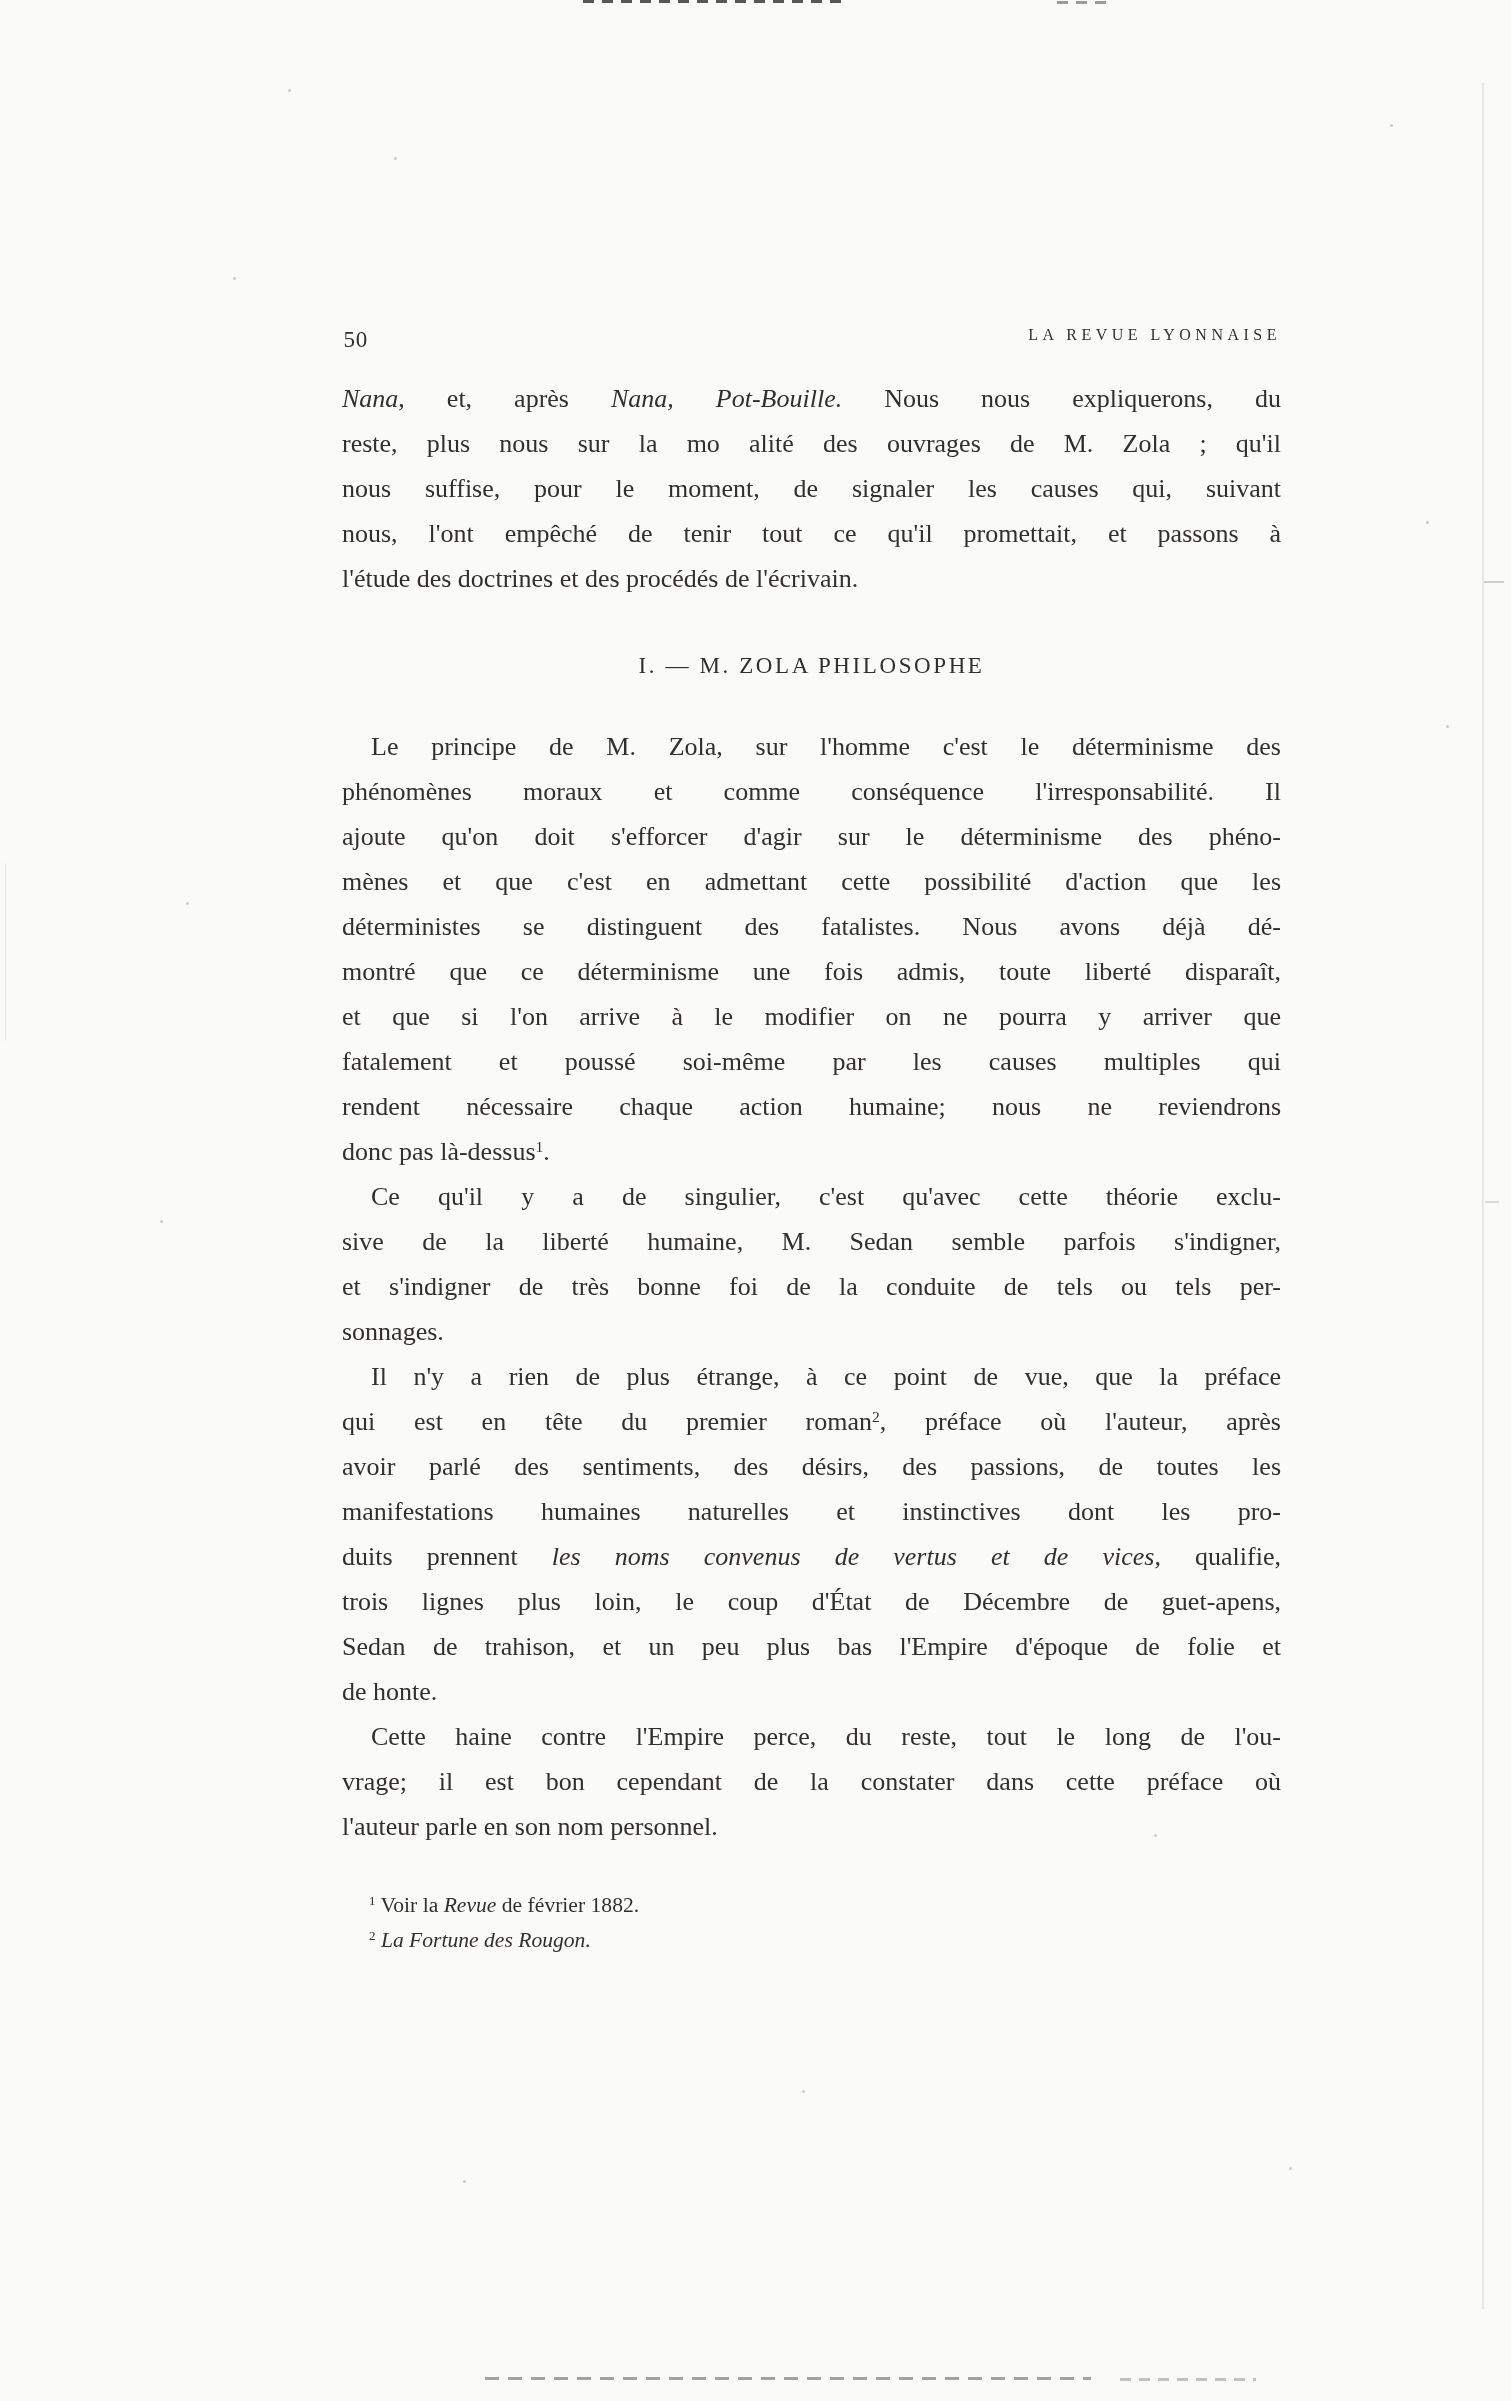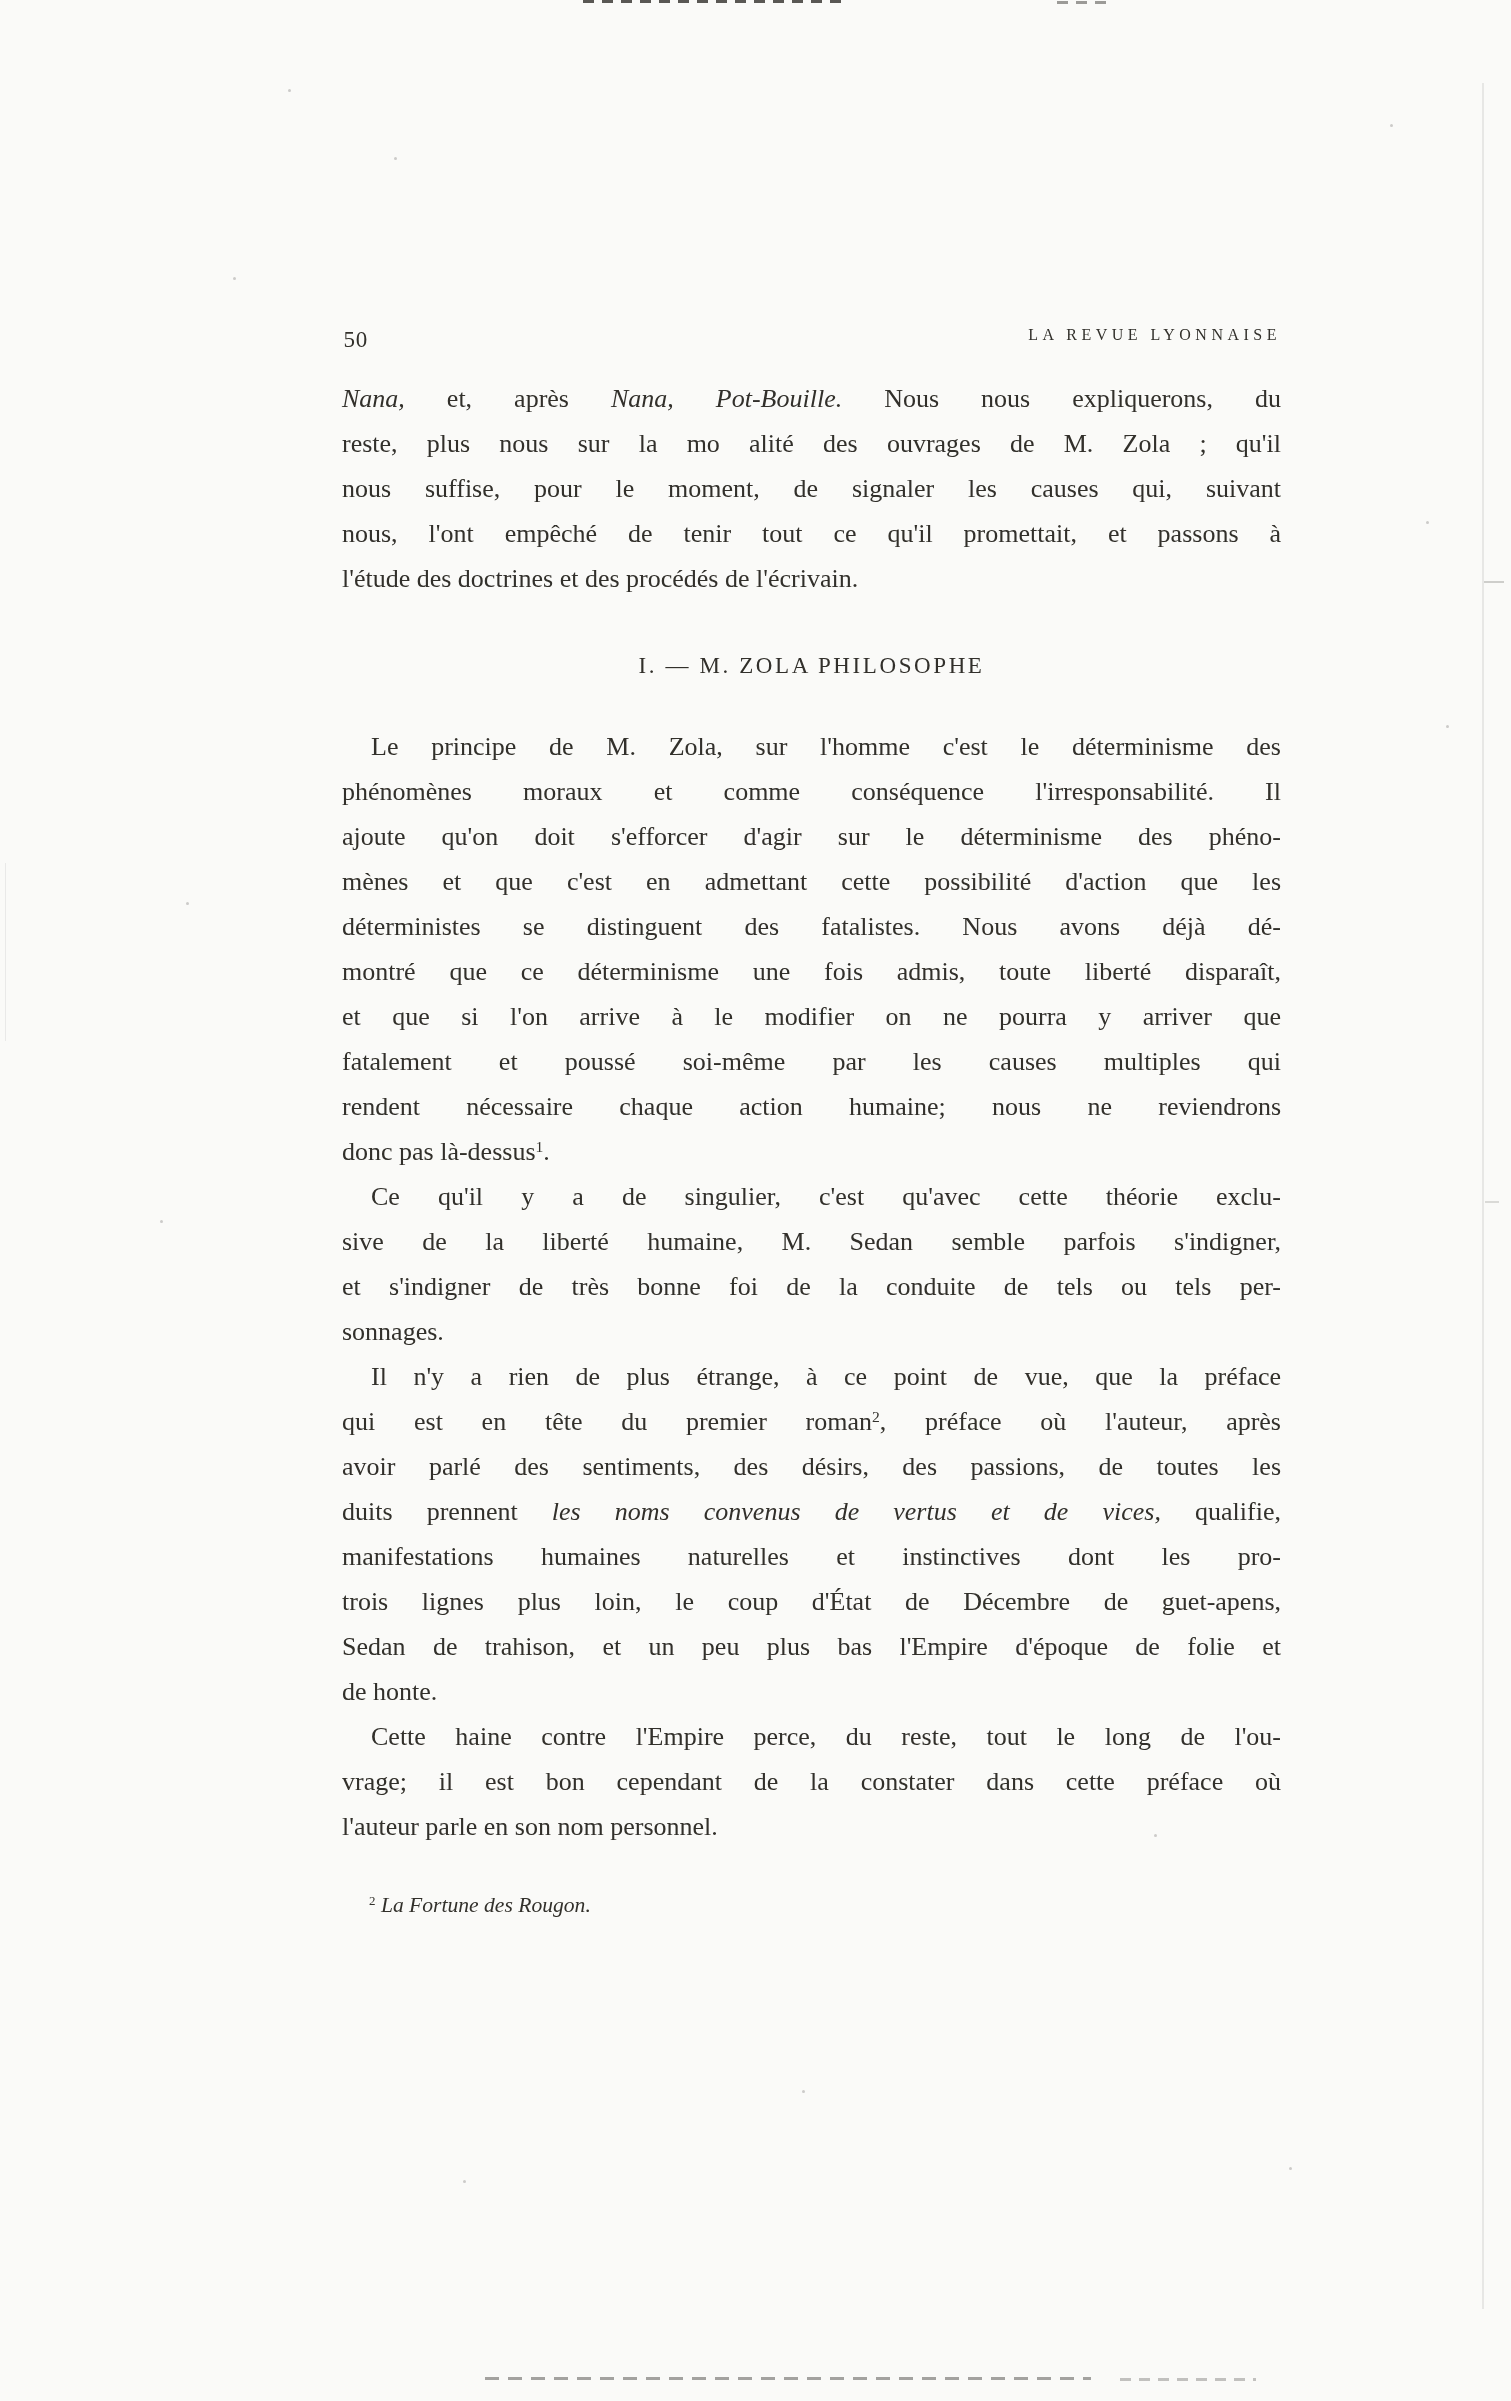--- a/index.html
+++ b/index.html
@@ -163,32 +163,33 @@
         <div class="paragraph">
           <div class="line indent"><span>Ce qu'il y a de singulier, c'est qu'avec cette théorie exclu-</span></div>
           <div class="line"><span>sive de la liberté humaine, M. Sedan semble parfois s'indigner,</span></div>
           <div class="line"><span>et s'indigner de très bonne foi de la conduite de tels ou tels per-</span></div>
           <div class="line last"><span>sonnages.</span></div>
         </div>
         <div class="paragraph">
           <div class="line indent"><span>Il n'y a rien de plus étrange, à ce point de vue, que la préface</span></div>
           <div class="line"><span>qui est en tête du premier roman</span><sup>2</sup><span>, préface où l'auteur, après</span></div>
           <div class="line"><span>avoir parlé des sentiments, des désirs, des passions, de toutes les</span></div>
+          <div class="line"><span>manifestations humaines naturelles et instinctives dont les pro-</span></div>
           <div class="line"><span>duits prennent </span><span class="it">les noms convenus de vertus et de vices,</span><span> qualifie,</span></div>
-          <div class="line"><span>manifestations humaines naturelles et instinctives dont les pro-</span></div>
           <div class="line"><span>trois lignes plus loin, le coup d'État de Décembre de guet-apens,</span></div>
           <div class="line"><span>Sedan de trahison, et un peu plus bas l'Empire d'époque de folie et</span></div>
           <div class="line last"><span>de honte.</span></div>
         </div>
         <div class="paragraph">
           <div class="line indent"><span>Cette haine contre l'Empire perce, du reste, tout le long de l'ou-</span></div>
           <div class="line"><span>vrage; il est bon cependant de la constater dans cette préface où</span></div>
           <div class="line last"><span>l'auteur parle en son nom personnel.</span></div>
         </div>
       </div>
 
     <div class="footnotes">
+        <div class="footnote"><sup>1</sup><span> Voir la </span><span class="it">Revue</span><span> de février 1882.</span></div>
         <div class="footnote"><sup>2</sup><span> </span><span class="it">La Fortune des Rougon.</span></div>
       </div>
 
   </div>
 </div>
 
 
 </body></html>

